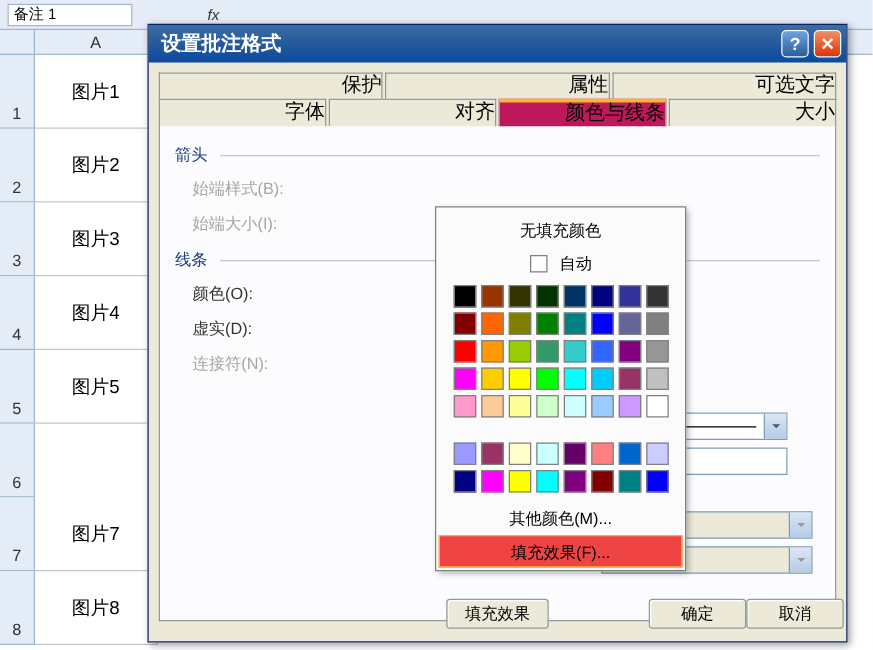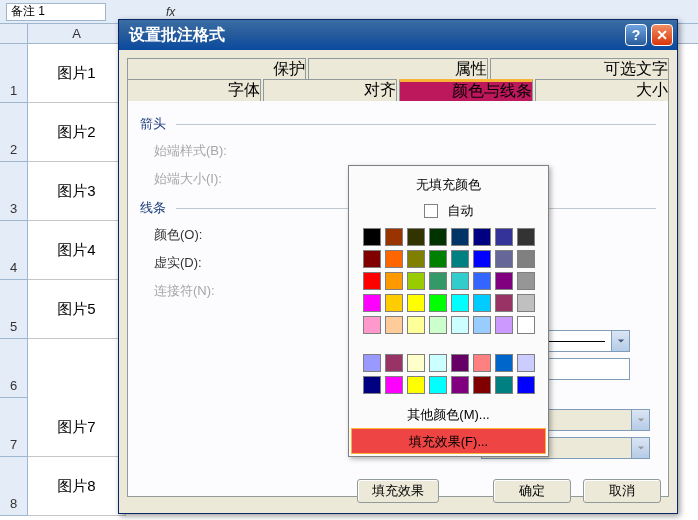--- a/index.html
+++ b/index.html
@@ -54,21 +54,21 @@
 
 .right-col { position: absolute; left: 282px; top: 226px; width: 240px; }
 .right-col .form-row .lbl { width: 30px; }
 .right-col .sel { width: 176px; }
 .line-prev { flex: 1; border-top: 1.4px solid #000; }
 .right-col2 { position: absolute; left: 282px; top: 305px; width: 240px; }
 .right-col2 .form-row .lbl { width: 60px; }
 .right-col2 .sel { width: 176px; }
 .right-col2 .lbl.disabled { color: #a6a6a6; }
 
-.dlg-buttons { position: absolute; bottom: 10px; right: 16px; display: flex; gap: 12px; }
+.dlg-buttons { position: absolute; bottom: 10px; right: 2px; display: flex; }
 .btn { height: 24px; min-width: 78px; padding: 0 14px; background: #ece9d8; border: 1px solid #919b9c; font-size: 13px; border-radius: 3px; box-shadow: inset 1px 1px 0 #fff; }
 .hint { position: absolute; bottom: 10px; left: 50%; transform: translateX(-50%); }
 
 
 .color-pop { position: absolute; top: 165px; left: 348px; width: 201px; background: #fbfbfb; border: 1px solid #808080; box-shadow: 2px 2px 5px rgba(0,0,0,.3); z-index: 5; padding: 6px 0 0; }
 .color-pop .opt { height: 26px; display: flex; align-items: center; justify-content: center; font-size: 13px; gap: 10px; }
 .color-pop .opt .swatch { width: 14px; height: 14px; border: 1px solid #808080; background: #fff; }
 .sw-grid { padding: 4px 10px 8px; display: grid; grid-template-columns: repeat(8, 18px); gap: 4px; justify-content: center; }
 .sw-grid .sw { width: 18px; height: 18px; border: 1px solid #808080; }
 .sep { height: 8px; }

